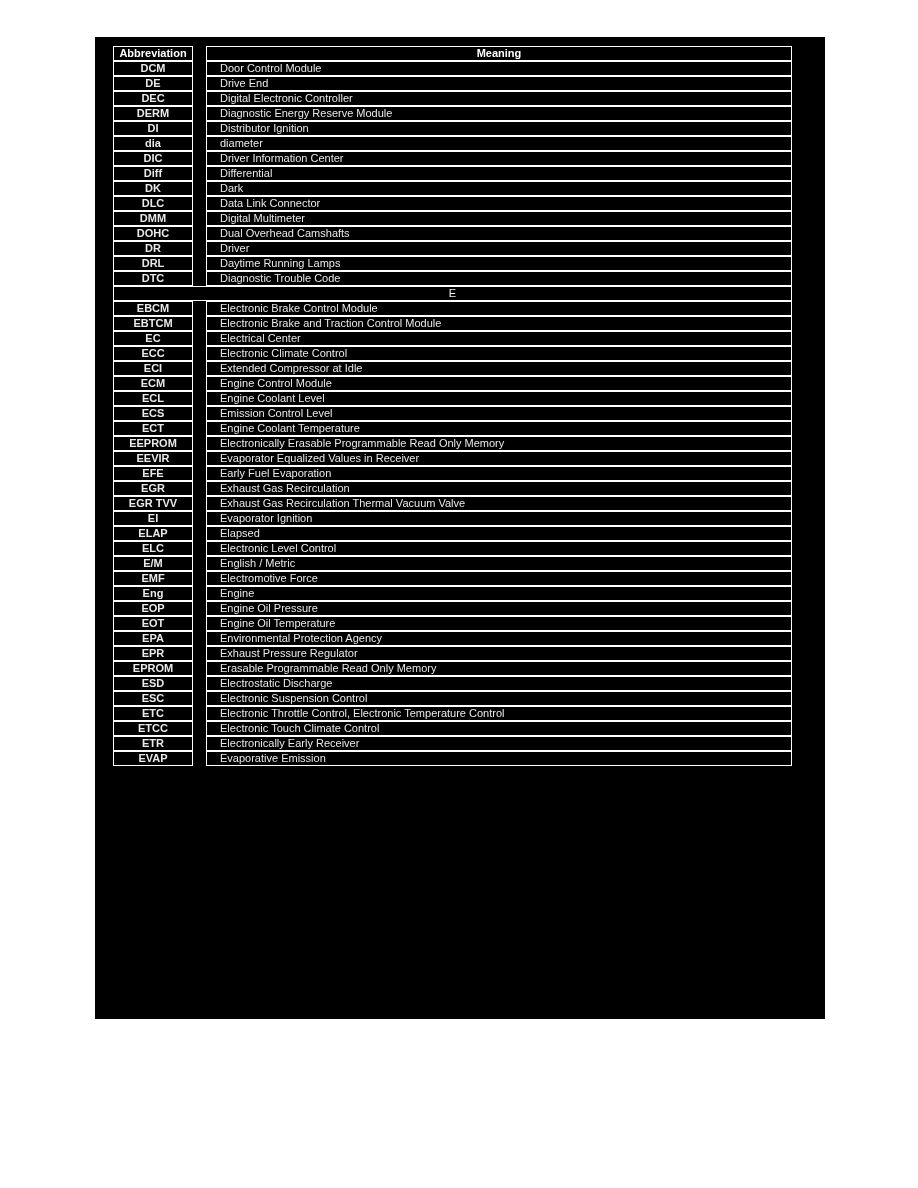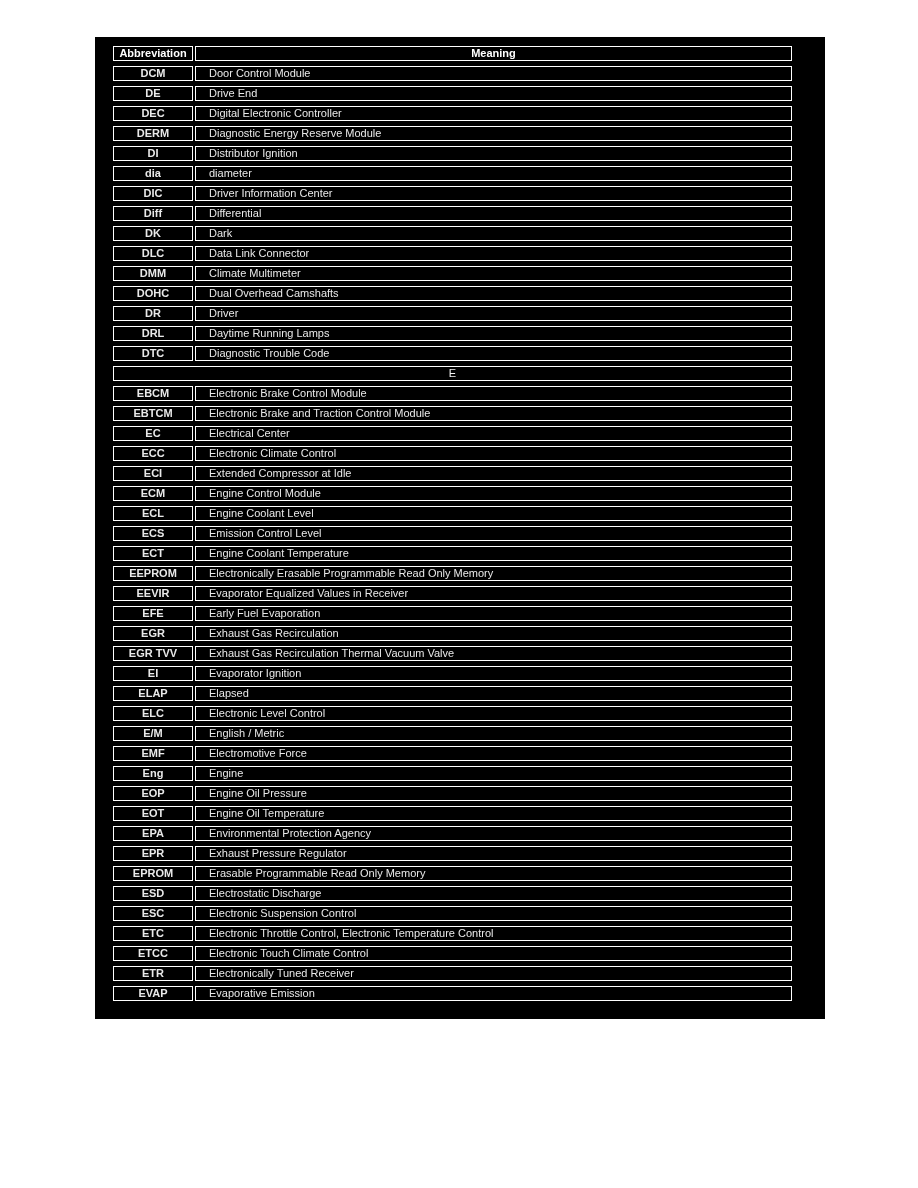--- a/index.html
+++ b/index.html
@@ -20,23 +20,22 @@
     background: #000000;
   }
   .abbrev-table {
     position: absolute;
     left: 18px;
     top: 9px;
     width: 679px;
   }
   .t-row {
     display: flex;
-    gap: 2px;
+    gap: 13px;
     height: 15px;
-    margin-bottom: 5px;
   }
   .t-cell {
     border: 1px solid #ffffff;
     background: #000000;
     color: #e9e9e9;
     font-size: 11px;
     line-height: 13px;
     display: flex;
     align-items: center;
     box-sizing: border-box;
@@ -110,21 +109,21 @@
         <div class="t-row">
           <div class="t-cell abbr-cell">DK</div>
           <div class="t-cell meaning-cell">Dark</div>
         </div>
         <div class="t-row">
           <div class="t-cell abbr-cell">DLC</div>
           <div class="t-cell meaning-cell">Data Link Connector</div>
         </div>
         <div class="t-row">
           <div class="t-cell abbr-cell">DMM</div>
-          <div class="t-cell meaning-cell">Climate Multimeter</div>
+          <div class="t-cell meaning-cell">Digital Multimeter</div>
         </div>
         <div class="t-row">
           <div class="t-cell abbr-cell">DOHC</div>
           <div class="t-cell meaning-cell">Dual Overhead Camshafts</div>
         </div>
         <div class="t-row">
           <div class="t-cell abbr-cell">DR</div>
           <div class="t-cell meaning-cell">Driver</div>
         </div>
         <div class="t-row">
@@ -249,21 +248,21 @@
         <div class="t-row">
           <div class="t-cell abbr-cell">ETC</div>
           <div class="t-cell meaning-cell">Electronic Throttle Control, Electronic Temperature Control</div>
         </div>
         <div class="t-row">
           <div class="t-cell abbr-cell">ETCC</div>
           <div class="t-cell meaning-cell">Electronic Touch Climate Control</div>
         </div>
         <div class="t-row">
           <div class="t-cell abbr-cell">ETR</div>
-          <div class="t-cell meaning-cell">Electronically Tuned Receiver</div>
+          <div class="t-cell meaning-cell">Electronically Early Receiver</div>
         </div>
         <div class="t-row">
           <div class="t-cell abbr-cell">EVAP</div>
           <div class="t-cell meaning-cell">Evaporative Emission</div>
         </div>
       </div>
   </div>
 </div>
 
 </body></html>

